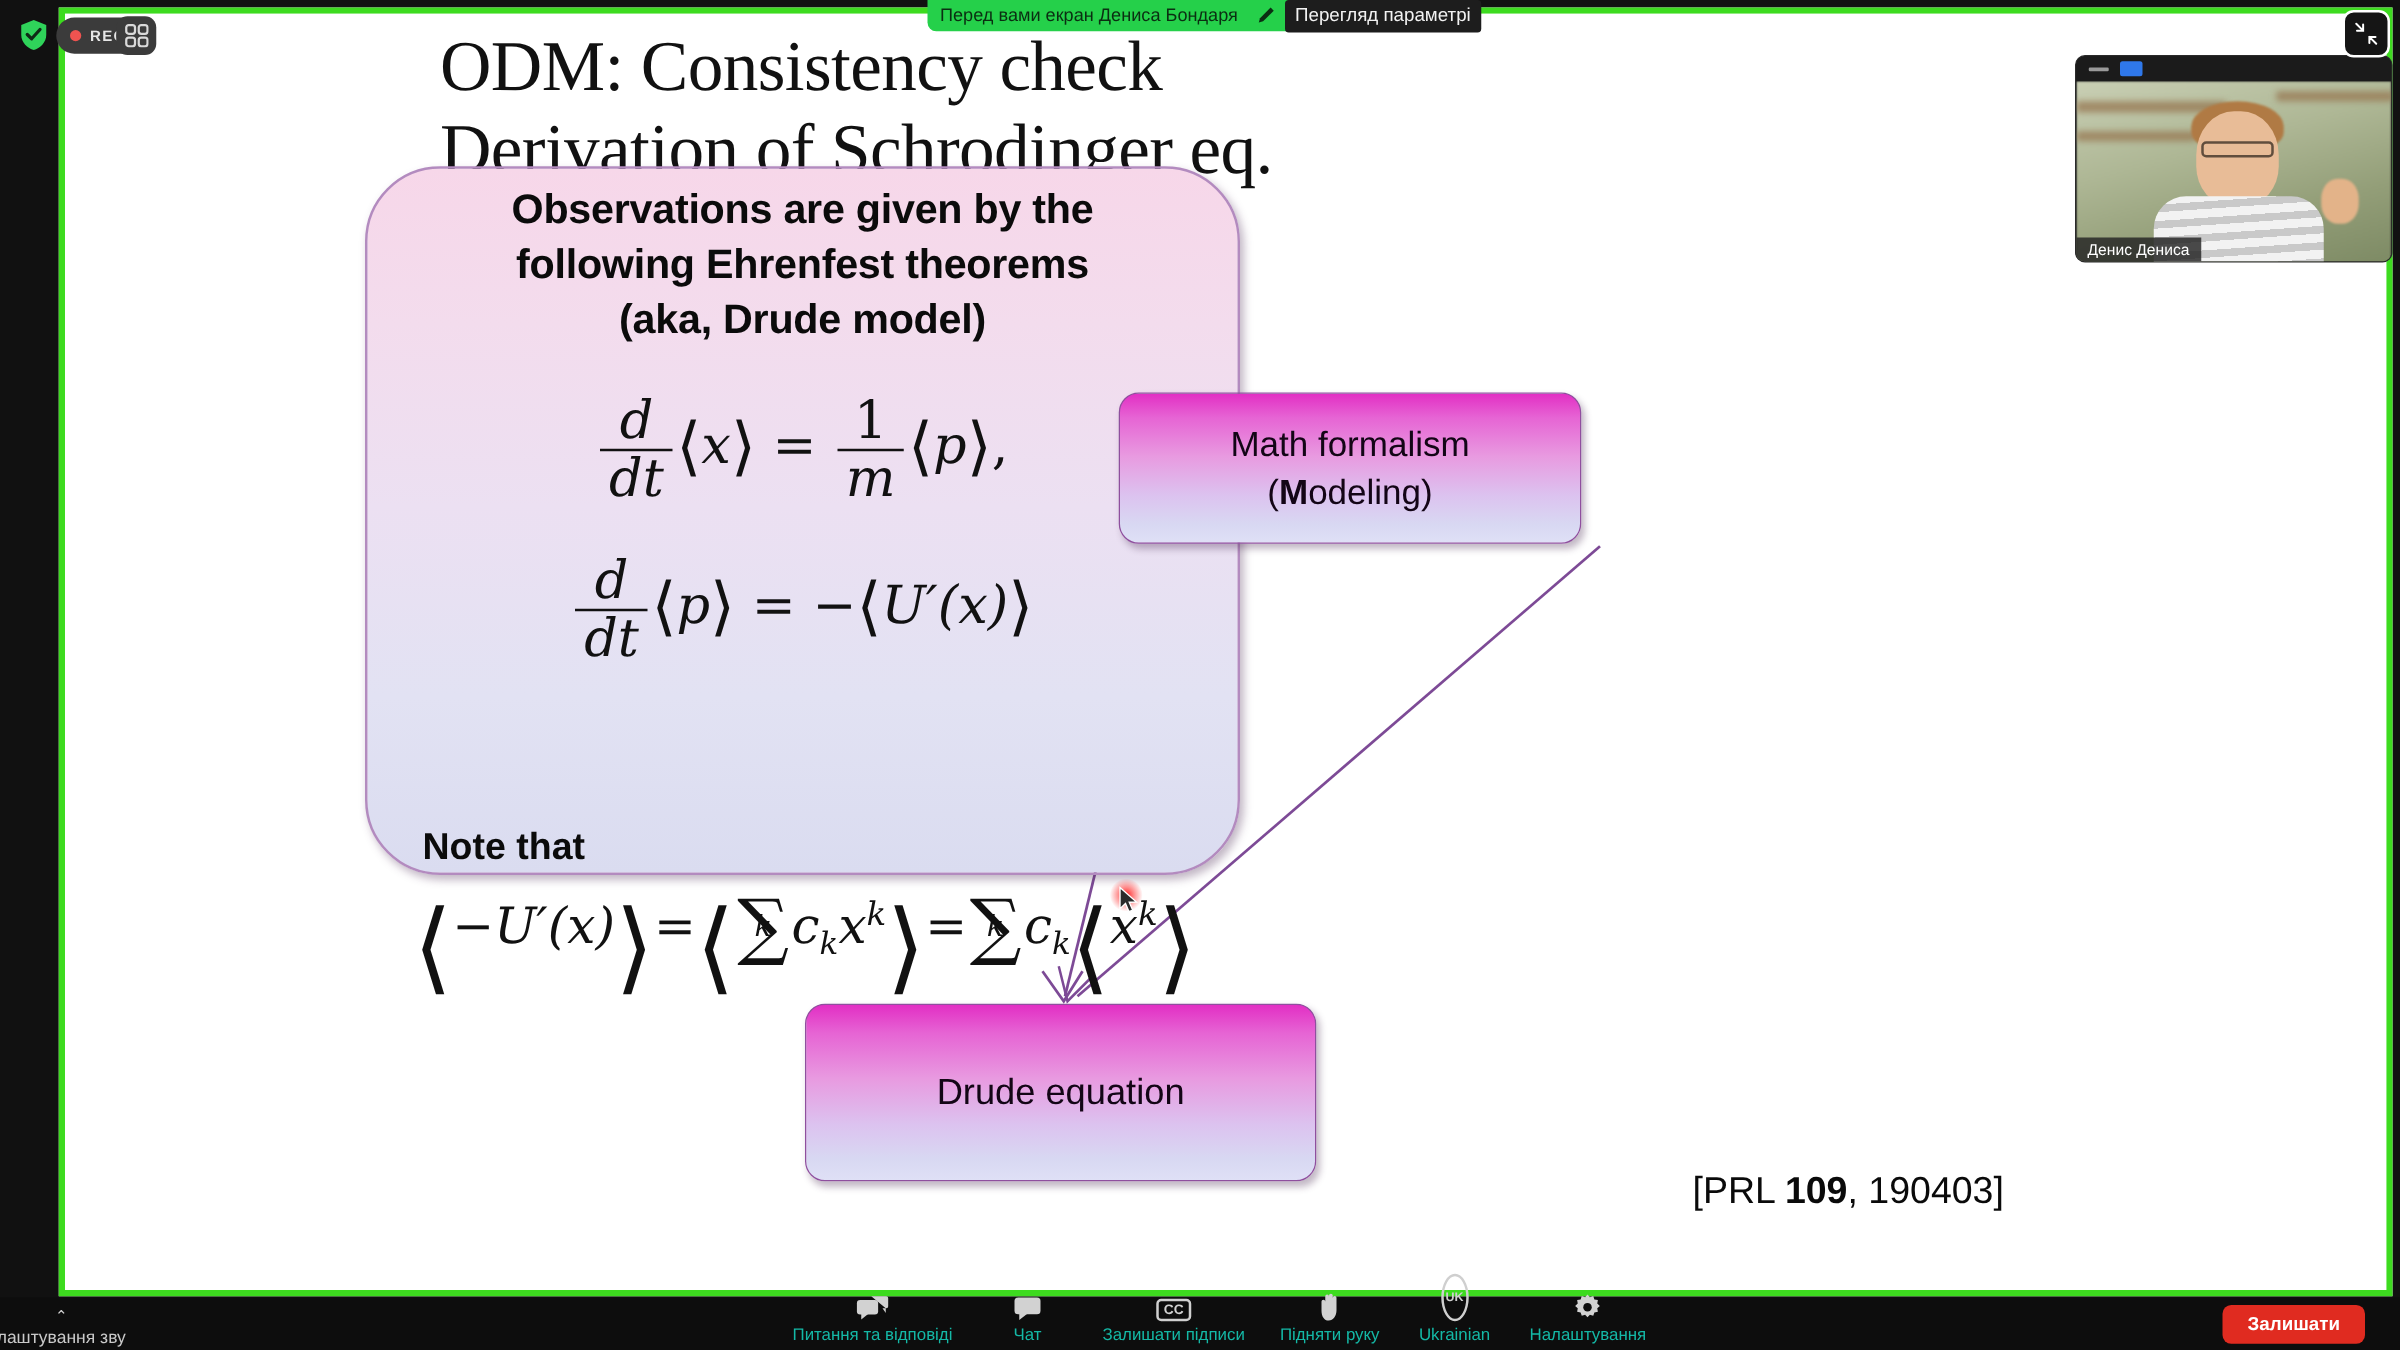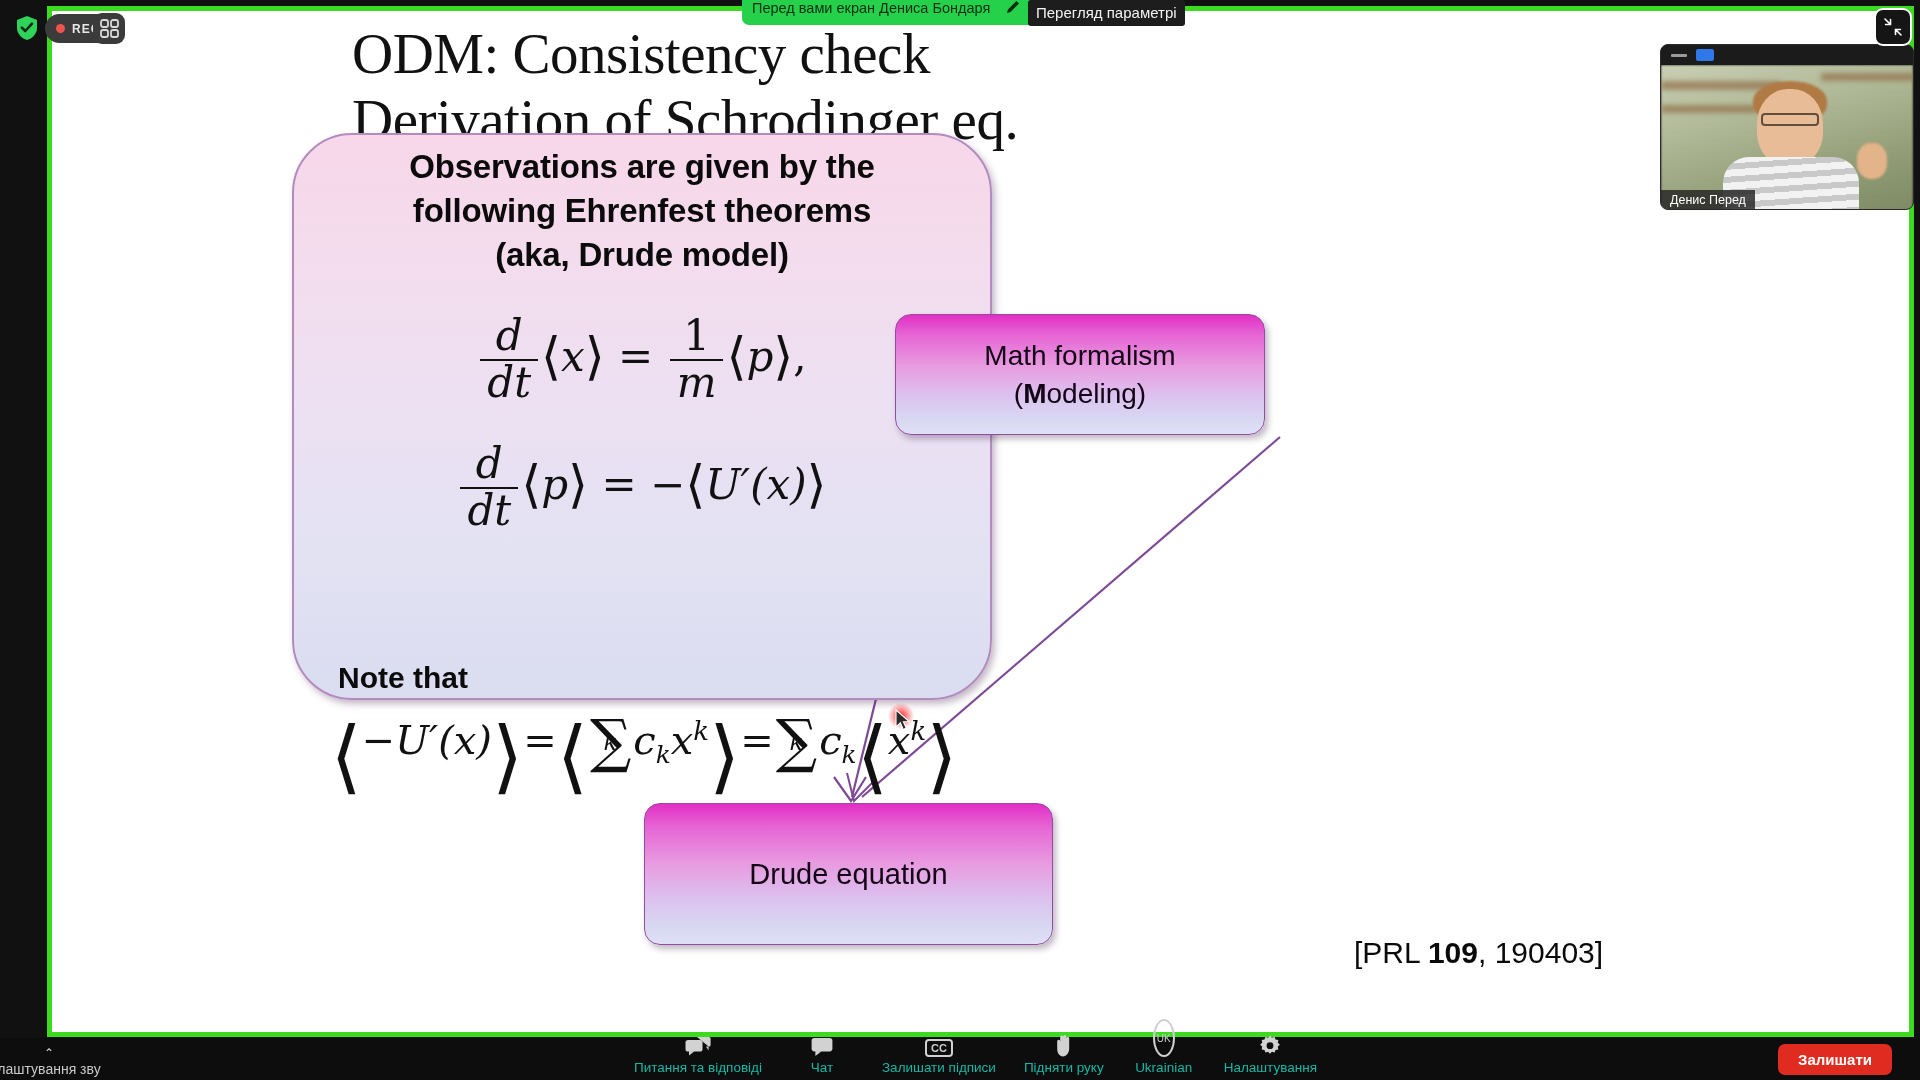--- a/index.html
+++ b/index.html
@@ -149,21 +149,21 @@
     width: 32px; height: 31px;
     background: #3b3b3b; border-radius: 9px;
     display:flex; align-items:center; justify-content:center;
   }
 
   #share-banner {
     position: absolute; left: 742px; top: 0;
     height: 25px;
     background: #25d04a;
     border-bottom-left-radius: 7px; border-bottom-right-radius: 7px;
-    display: flex; align-items: flex-start; gap: 16px;
+    display: flex; align-items: center; gap: 16px;
     padding: 0 10px;
     color: #0b2e12;
     font-size: 14.5px;
     white-space: nowrap;
     z-index: 6;
   }
   #share-banner-rec { color:#0b2e12; font-size: 11px; font-weight:700; letter-spacing:0.6px; margin-left: 12px; }
 
   #tooltip {
     position: absolute; left: 1028px; top: 0;
@@ -254,21 +254,21 @@
     border: none;
   }
   .cc-box {
     border: 2px solid #d0d0d0; border-radius: 4px;
     font-size: 11px; font-weight: 700; color: #d0d0d0;
     padding: 1px 4px; line-height: 12px;
   }
   .uk-circle {
     width: 22px; height: 38px; border-radius: 50%;
     border: 2px solid #cfcfcf; color: #cfcfcf;
-    font-size: 10px; font-weight: 400;
+    font-size: 10px; font-weight: 700;
     display:flex; align-items:center; justify-content:center;
   }
 </style>
 </head>
 <body>
 
 <div id="app">
 
   <div id="share-frame">
     <div id="slide-canvas">
@@ -369,21 +369,21 @@
     <div id="selfview-video">
       <div class="vid-bg"></div>
       <div class="shelf" style="left:0; top:16px; width:120px; height:9px;"></div>
       <div class="shelf" style="left:0; top:40px; width:96px; height:8px;"></div>
       <div class="shelf" style="left:160px; top:8px; width:94px; height:8px;"></div>
       <div class="person-hair"></div>
       <div class="person-head"></div>
       <div class="glasses"></div>
       <div class="person-body"></div>
       <div class="person-hand"></div>
-      <div id="selfview-name">Денис Перед</div>
+      <div id="selfview-name">Денис Дениса</div>
     </div>
   </div>
 
   <div id="toolbar">
 
     <div id="audio-settings">
       <span id="audio-caret">⌃</span>
       <span>лаштування зву</span>
     </div>
 

